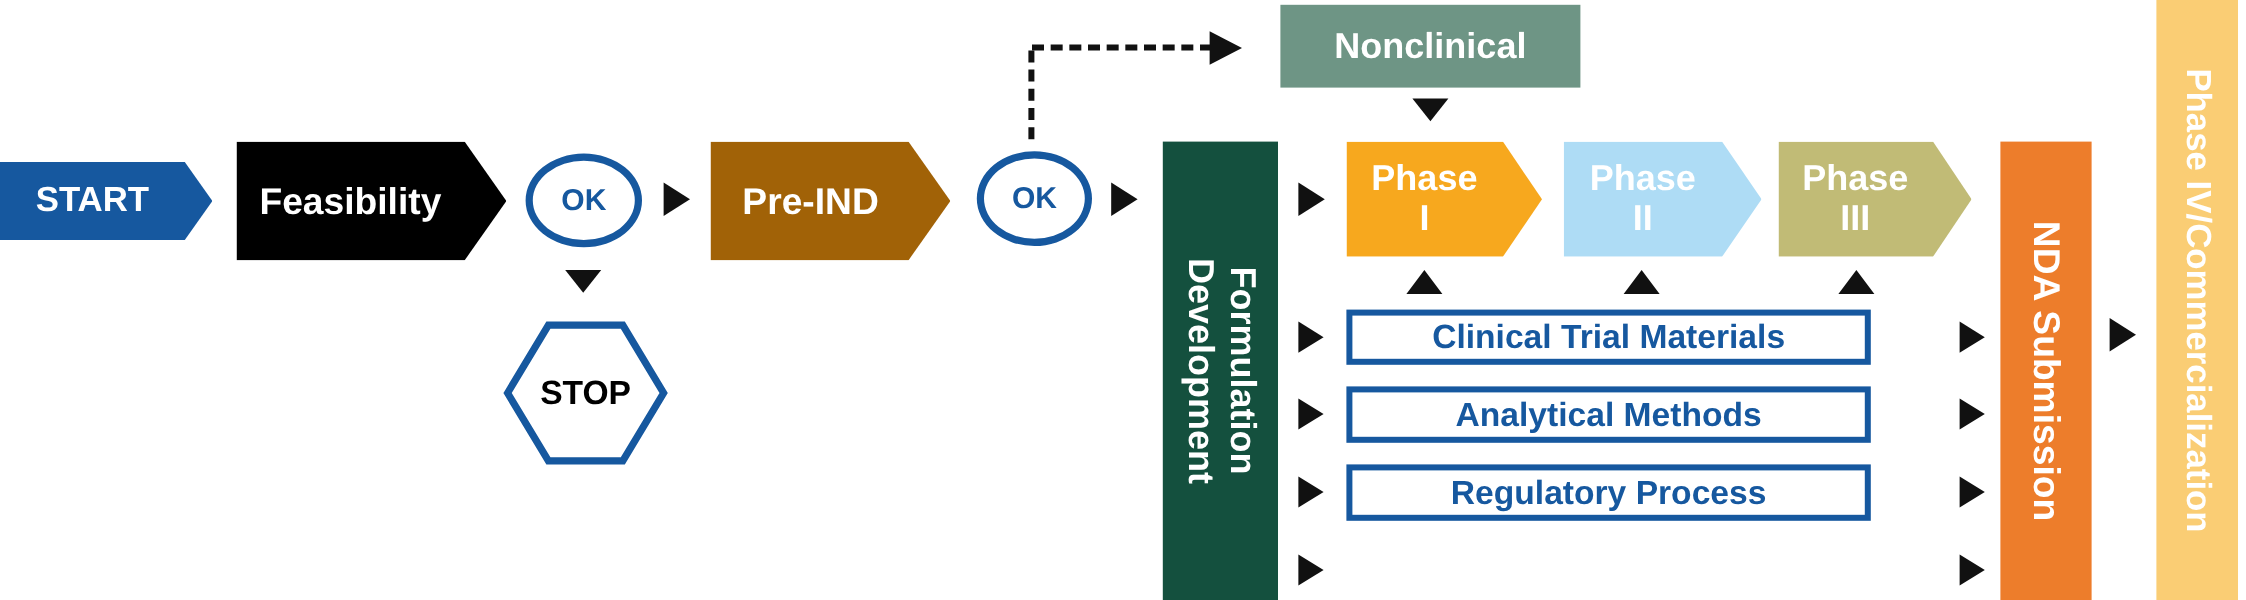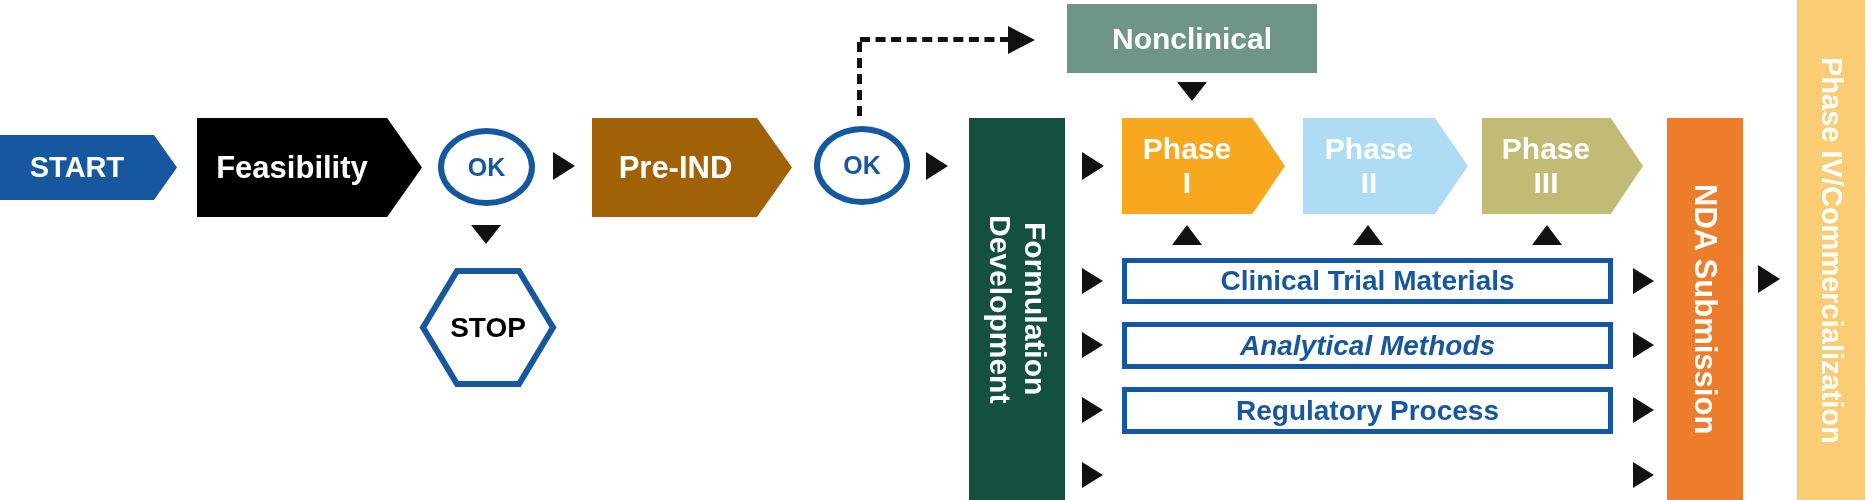--- a/index.html
+++ b/index.html
@@ -27,23 +27,23 @@
   .ok2{left:814px;top:126px;width:96px;height:79px;}
   
   .nonclin{left:1067px;top:4px;width:250px;height:69px;background:#6E9585;color:#fff;
     display:flex;align-items:center;justify-content:center;font-size:30px;}
   .vbar{display:flex;align-items:center;justify-content:center;color:#fff;}
   .vtext{writing-mode:vertical-rl;white-space:pre-line;text-align:center;line-height:1.15;}
   .fd{left:969px;top:118px;width:96px;height:382px;background:#14503E;font-size:30px;}
   .nda{left:1667px;top:118px;width:76px;height:382px;background:#ED7D2B;font-size:31px;}
   .p4{left:1797px;top:0;width:68px;height:500px;background:#FACD74;font-size:29px;}
   
-  .wbox{left:1122px;width:491px;border:5px solid #16589F;background:#fff;color:#16589F;
+  .wbox{left:1122px;width:437px;border:5px solid #16589F;background:#fff;color:#16589F;
     display:flex;align-items:center;justify-content:center;font-size:28px;box-sizing:border-box;}
-  .b1{top:258px;height:46px;} .b2{top:322px;height:47px;font-style:italic;} .b3{top:387px;height:47px;} .b4{top:452px;height:46px;}
+  .b1{top:258px;height:46px;} .b2{top:322px;height:47px;} .b3{top:387px;height:47px;} .b4{top:452px;height:46px;}
   
   .tri-r{width:0;height:0;border-top:14px solid transparent;border-bottom:14px solid transparent;border-left:22px solid #111;}
   .tri-rs{width:0;height:0;border-top:13px solid transparent;border-bottom:13px solid transparent;border-left:21px solid #111;}
   .tri-d{width:0;height:0;border-left:15px solid transparent;border-right:15px solid transparent;border-top:19px solid #111;}
   .tri-u{width:0;height:0;border-left:15px solid transparent;border-right:15px solid transparent;border-bottom:20px solid #111;}
   .tri-head{width:0;height:0;border-top:14px solid transparent;border-bottom:14px solid transparent;border-left:27px solid #111;}
   
   .dash-v{left:857px;top:42px;height:74px;width:0;border-left:5px dashed #111;}
   .dash-h{left:860px;top:37px;width:150px;height:0;border-top:5px dashed #111;}
   

